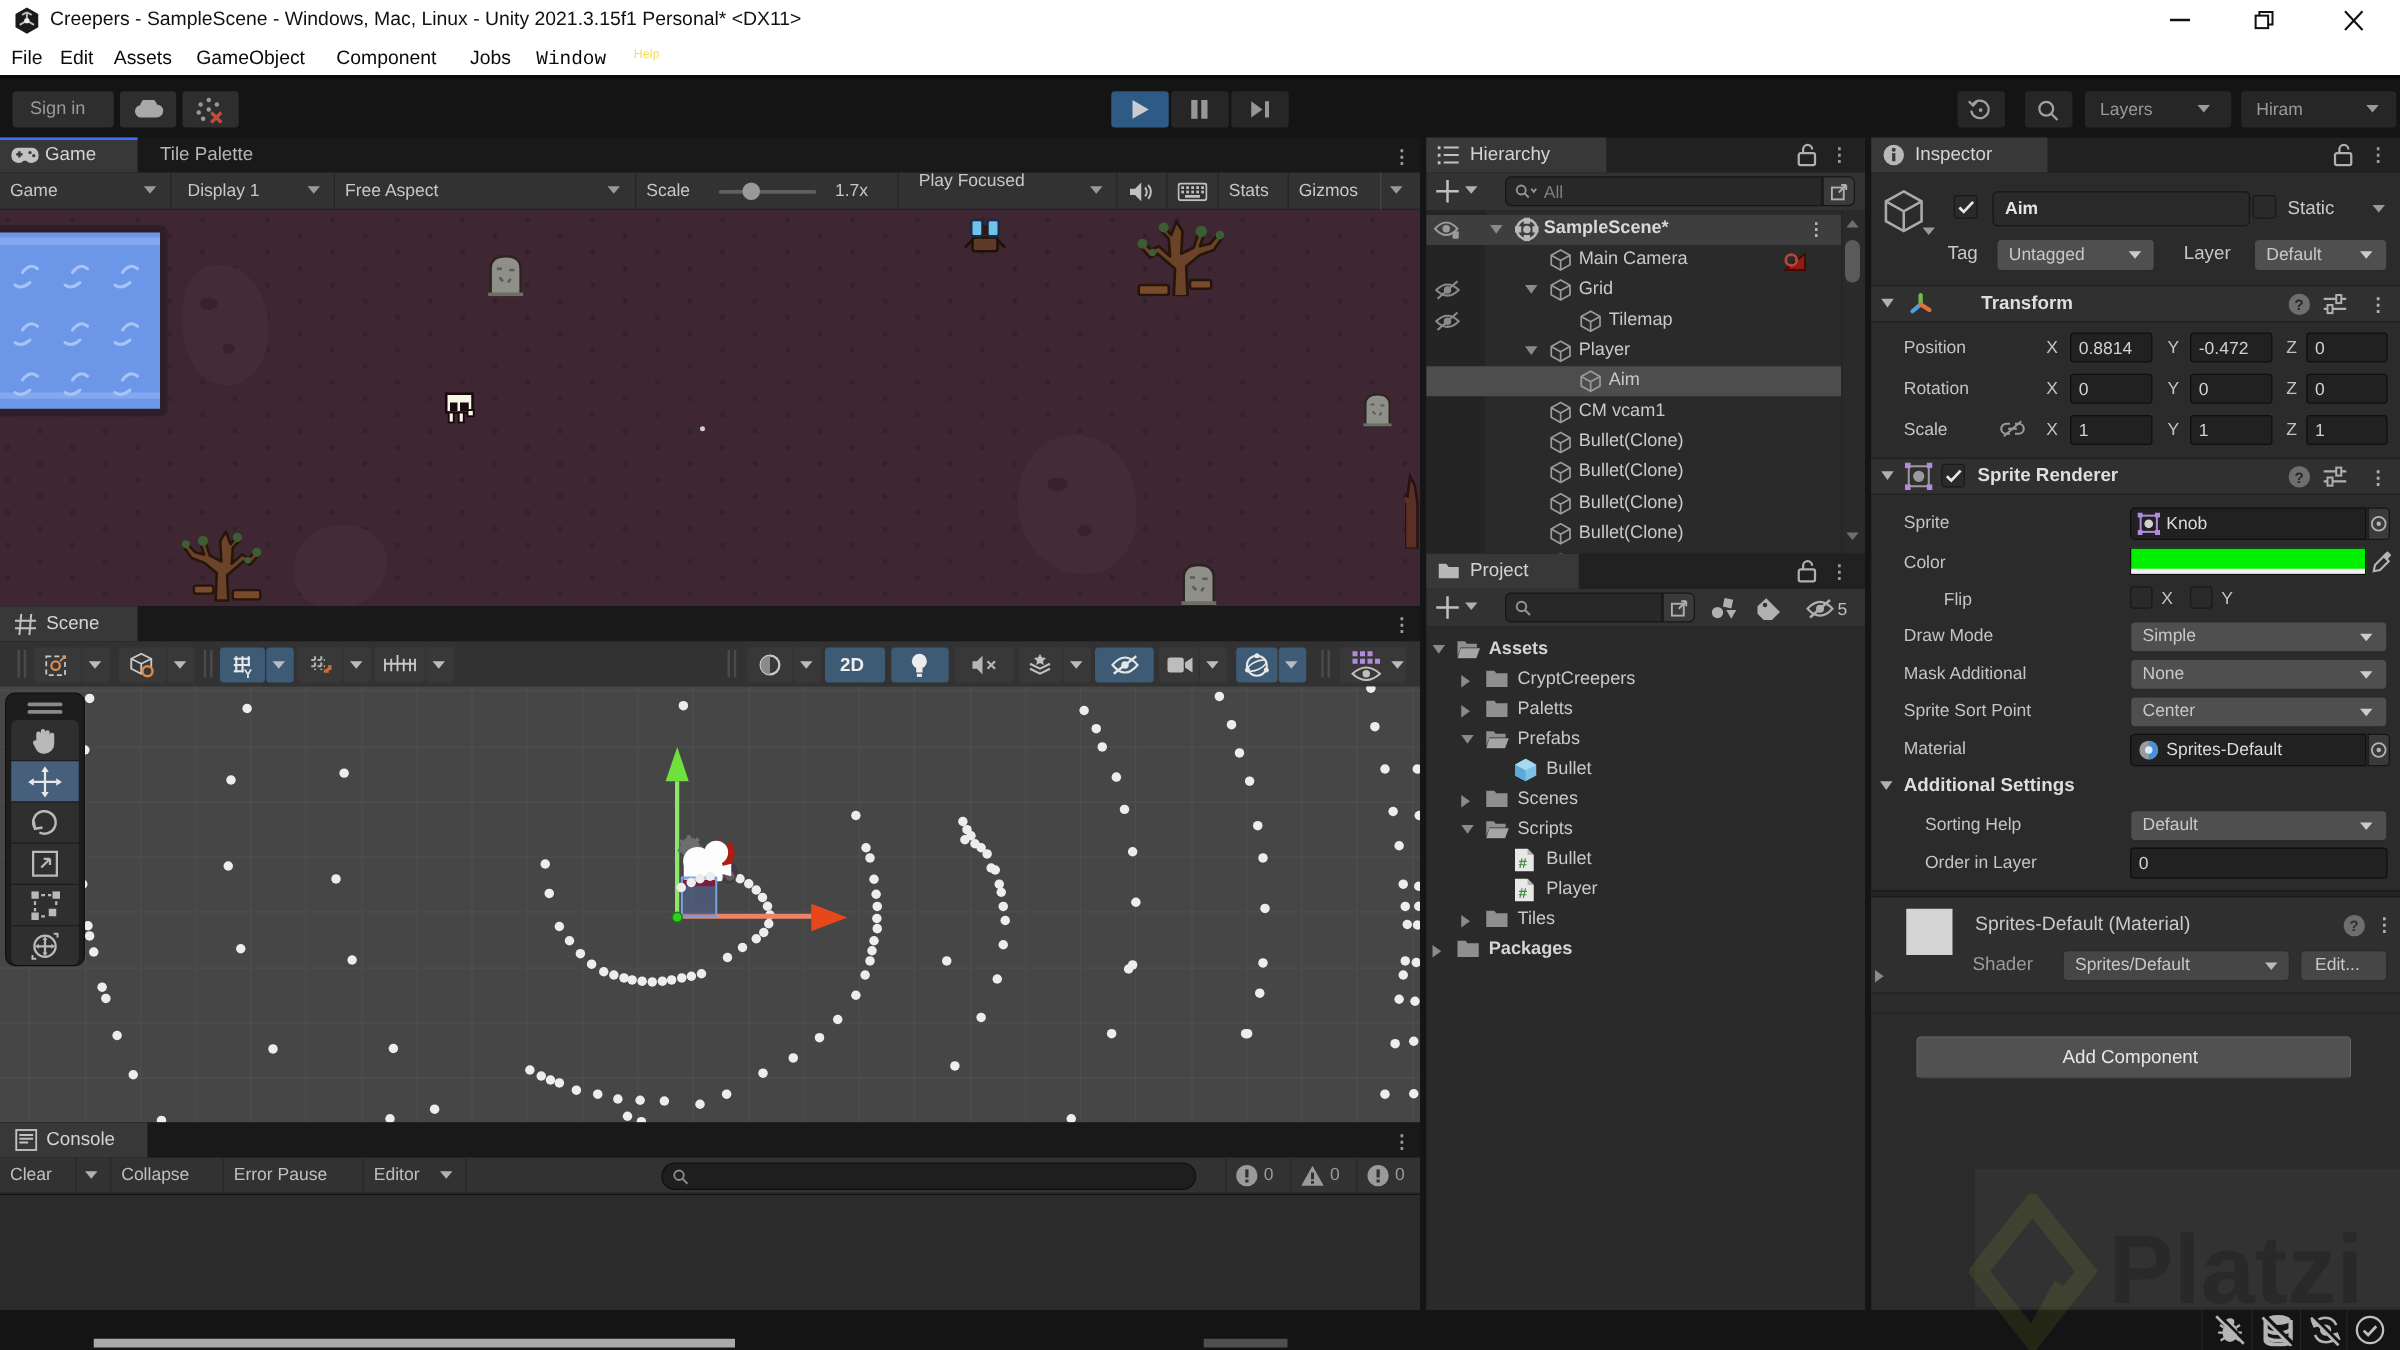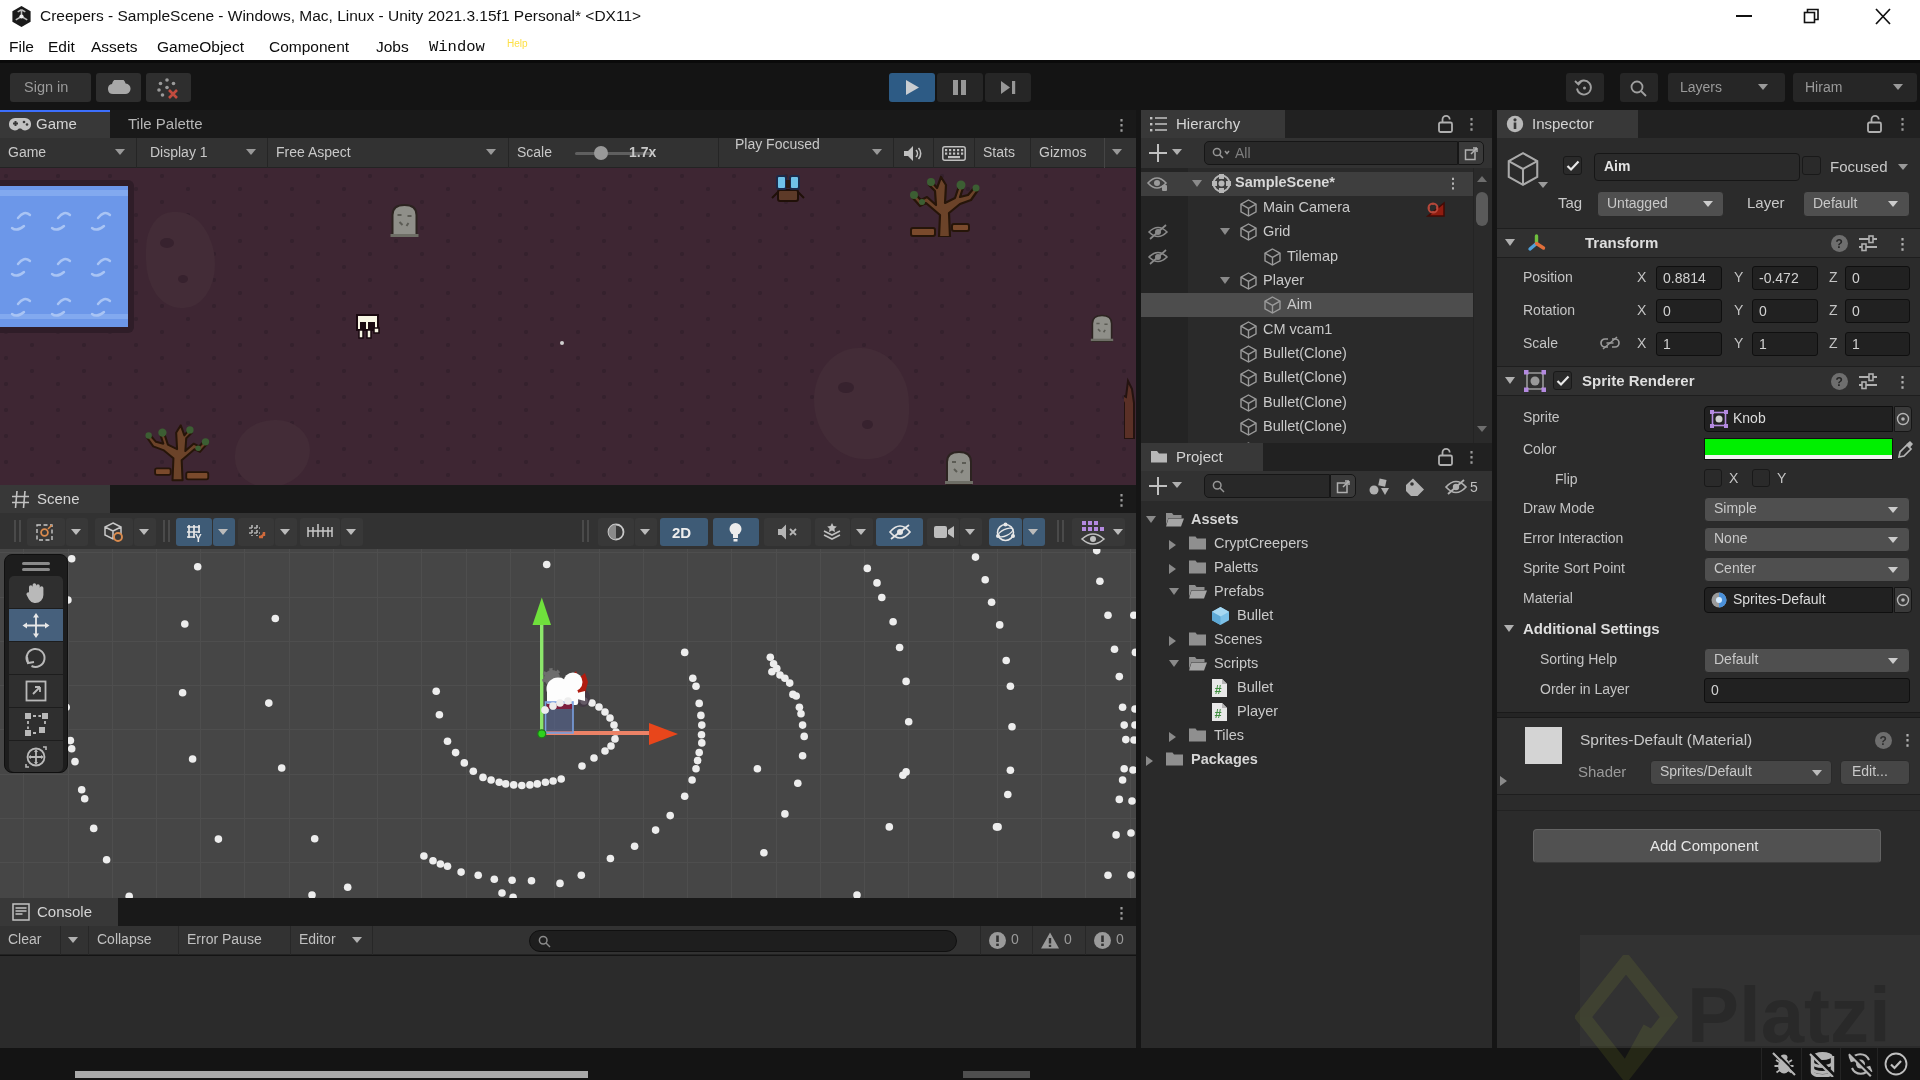--- a/index.html
+++ b/index.html
@@ -109,21 +109,21 @@
 <div class="abs" style="left:136px;top:138px;width:1px;height:30px;background:#252525;"></div>
 <div class="txt" style="left:150px;top:144px;">Display 1</div>
 <div class="caret" style="left:246px;top:149px;"></div>
 <div class="abs" style="left:267px;top:138px;width:1px;height:30px;background:#252525;"></div>
 <div class="txt" style="left:276px;top:144px;">Free Aspect</div>
 <div class="caret" style="left:486px;top:149px;"></div>
 <div class="abs" style="left:508px;top:138px;width:1px;height:30px;background:#252525;"></div>
 <div class="txt" style="left:517px;top:144px;">Scale</div>
 <div class="abs" style="left:575px;top:152px;width:78px;height:3px;background:#5f5f5f;border-radius:2px;"></div>
 <div class="abs" style="left:594px;top:146px;width:14px;height:14px;background:#999;border-radius:50%;"></div>
-<div class="txt" style="left:629px;top:144px;font-weight:bold;">1.7x</div>
+<div class="txt" style="left:668px;top:144px;">1.7x</div>
 <div class="abs" style="left:718px;top:138px;width:1px;height:30px;background:#252525;"></div>
 <div class="txt" style="left:735px;top:136px;">Play Focused</div>
 <div class="caret" style="left:872px;top:149px;"></div>
 <div class="abs" style="left:893px;top:138px;width:1px;height:30px;background:#252525;"></div>
 <svg class="abs" style="left:903px;top:145px;" width="20" height="17" viewBox="0 0 20 17">
  <path d="M1 6 h4 l5-5 v15 l-5-5 h-4 Z" fill="#c0c0c0"></path>
  <path d="M13 5 a5 5 0 0 1 0 7 M15.5 3 a8 8 0 0 1 0 11" stroke="#c0c0c0" stroke-width="1.6" fill="none"></path>
 </svg>
 <div class="abs" style="left:933px;top:138px;width:1px;height:30px;background:#252525;"></div>
 <svg class="abs" style="left:942px;top:146px;" width="24" height="15" viewBox="0 0 24 15">
@@ -962,21 +962,21 @@
  <path d="M3 7 L12 12 L21 7 M12 12 L12 22" fill="none" stroke="#aaa" stroke-width="1.3"></path>
 </svg>
 <div class="abs" style="left:1538px;top:182px;width:0;height:0;border-left:5px solid transparent;border-right:5px solid transparent;border-top:6px solid #9a9a9a;"></div>
 <div class="cb" style="left:1563px;top:156px;"></div>
 <svg class="abs" style="left:1566px;top:160px;" width="14" height="12" viewBox="0 0 14 12">
     <path d="M1.5 6 L5 9.5 L12.5 1.5" fill="none" stroke="#e8e8e8" stroke-width="2.2"></path>
   </svg>
 <div class="field" style="left:1594px;top:153px;width:206px;height:28px;background:#2a2a2a;border-color:#161616;border-radius:4px;"></div>
 <div class="txt" style="left:1604px;top:158px;color:#e4e4e4;font-weight:700;">Aim</div>
 <div class="cb" style="left:1802px;top:156px;"></div>
-<div class="txt" style="left:1830px;top:158px;font-size:15px;">Focused</div>
+<div class="txt" style="left:1830px;top:158px;font-size:15px;">Static</div>
 <div class="caret" style="left:1898px;top:164px;"></div>
 <div class="txt" style="left:1558px;top:194px;font-size:15px;">Tag</div>
 <div class="drop" style="left:1597px;top:191px;width:127px;height:26px;"></div>
 <div class="txt" style="left:1607px;top:195px;">Untagged</div>
 <div class="caret" style="left:1703px;top:201px;border-top-color:#ccc;"></div>
 <div class="txt" style="left:1747px;top:194px;font-size:15px;">Layer</div>
 <div class="drop" style="left:1803px;top:191px;width:107px;height:26px;"></div>
 <div class="txt" style="left:1813px;top:195px;">Default</div>
 <div class="caret" style="left:1888px;top:201px;border-top-color:#ccc;"></div>
 
@@ -1081,21 +1081,21 @@
 </svg>
 <div class="rowlab" style="left:1523px;top:471px;margin-left:32px;">Flip</div>
 <div class="cb" style="left:1704px;top:469px;width:18px;height:18px;"></div>
 <div class="rowlab" style="left:1729px;top:470px;">X</div>
 <div class="cb" style="left:1752px;top:469px;width:18px;height:18px;"></div>
 <div class="rowlab" style="left:1777px;top:470px;">Y</div>
 <div class="rowlab" style="left:1523px;top:500px;">Draw Mode</div>
 <div class="drop" style="left:1704px;top:497px;width:206px;height:25px;"></div>
 <div class="txt" style="left:1714px;top:500px;">Simple</div>
 <div class="caret" style="left:1888px;top:507px;border-top-color:#ccc;"></div>
-<div class="rowlab" style="left:1523px;top:530px;">Error Interaction</div>
+<div class="rowlab" style="left:1523px;top:530px;">Mask Additional</div>
 <div class="drop" style="left:1704px;top:527px;width:206px;height:25px;"></div>
 <div class="txt" style="left:1714px;top:530px;">None</div>
 <div class="caret" style="left:1888px;top:537px;border-top-color:#ccc;"></div>
 <div class="rowlab" style="left:1523px;top:560px;">Sprite Sort Point</div>
 <div class="drop" style="left:1704px;top:557px;width:206px;height:25px;"></div>
 <div class="txt" style="left:1714px;top:560px;">Center</div>
 <div class="caret" style="left:1888px;top:567px;border-top-color:#ccc;"></div>
 <div class="rowlab" style="left:1523px;top:590px;">Material</div>
 <div class="field" style="left:1704px;top:587px;width:189px;height:26px;border-radius:4px 0 0 4px;"></div>
 <svg class="abs" style="left:1710px;top:591px;" width="18" height="18" viewBox="0 0 18 18">

